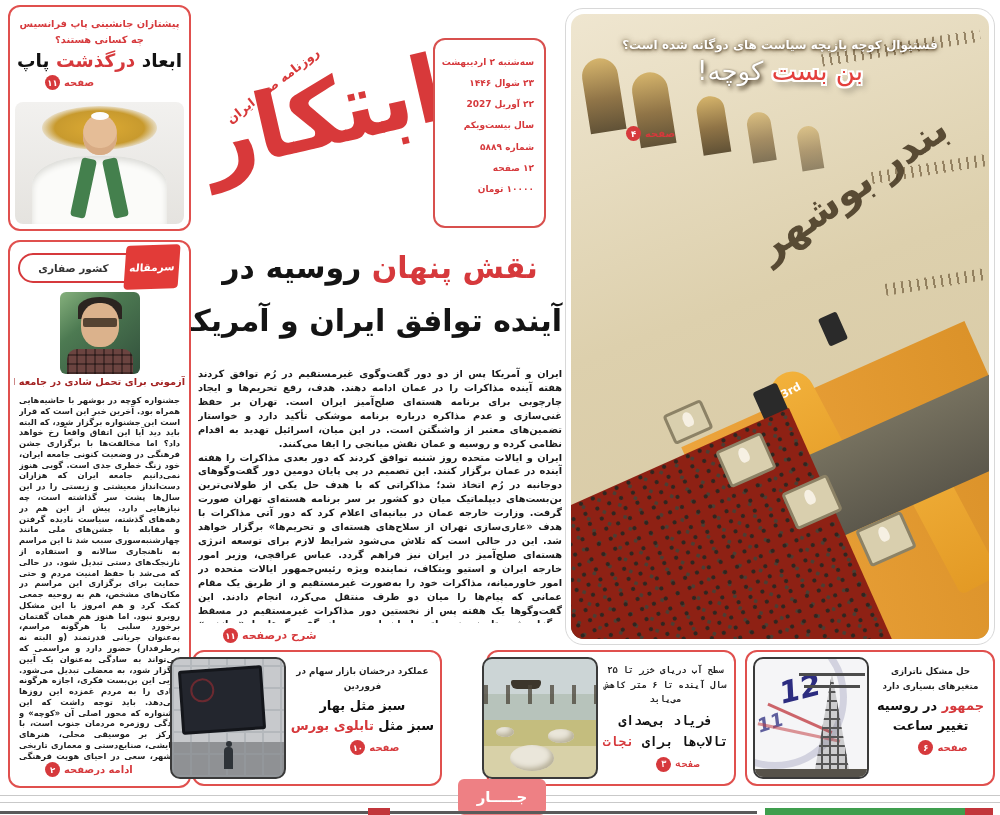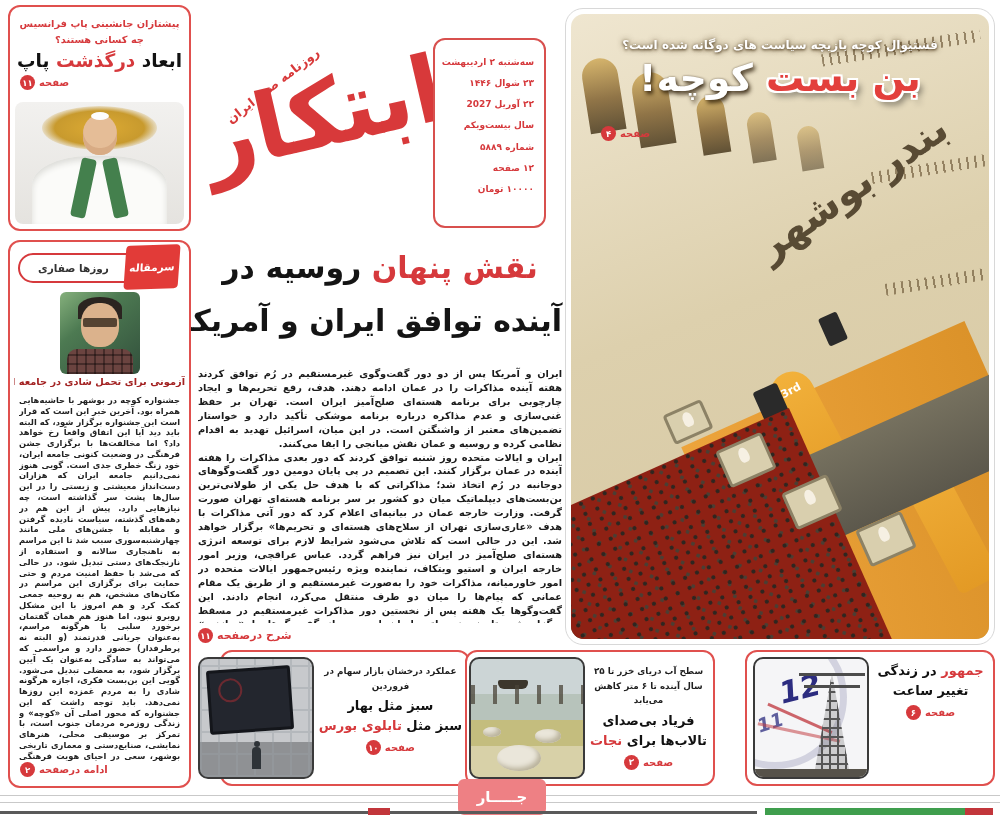--- a/index.html
+++ b/index.html
@@ -8,21 +8,21 @@
     font-family:"DejaVu Sans", sans-serif;
     background:#ffffff;
     position:relative;
   }
   .page{position:absolute;top:0;left:0;width:1000px;height:815px;background:#fff;overflow:hidden;direction:rtl;}
   .red{color:#d6393c;}
 
   
   .pagebadge{display:flex;align-items:center;gap:4px;color:#d6393c;font-weight:bold;font-size:10px;direction:rtl;}
   .pagebadge .circ{display:inline-flex;align-items:center;justify-content:center;
-    width:15px;height:15px;border-radius:50%;background:#d6393c;color:#fff;font-size:8.5px;flex:0 0 auto;}
+    width:15px;height:15px;border-radius:50%;background:#d6393c;color:#fff;font-size:8.5px;flex:0 0 auto;margin-left:25px;}
   .at-left{justify-content:flex-end;}
 
   
   .pope{position:absolute;left:8px;top:5px;width:183px;height:226px;border:2px solid #e0504e;border-radius:12px;background:#fff;box-sizing:border-box;overflow:hidden;}
   .pope-kicker{margin:9px 8px 0;color:#d6393c;font-size:9.8px;font-weight:bold;text-align:center;line-height:1.6;}
   .pope-title{margin:3px 4px 0;font-size:18.5px;font-weight:900;color:#121212;text-align:center;letter-spacing:-0.5px;}
   .pope .pagebadge{margin:4px 0 0;padding-left:10px;}
   .img-pope{position:absolute;left:5px;right:5px;bottom:5px;height:122px;border-radius:8px;overflow:hidden;
     background:linear-gradient(#f2f1ef,#e5e3df);}
   .pope-chair{position:absolute;top:4px;left:16%;width:68%;height:36%;border-radius:50%;
@@ -85,21 +85,21 @@
   .speaker.s2{left:252px;top:300px;width:20px;height:30px;}
   .platform{position:absolute;width:44px;height:34px;background:#d9cfae;border:3px solid #8c8266;border-radius:4px;transform:rotate(-24deg);}
   .platform::after{content:"";position:absolute;left:38%;top:12%;width:10px;height:15px;background:#f6f0e3;border-radius:50% 50% 35% 35%;}
   .platform.p1{left:150px;top:426px;}
   .platform.p2{left:216px;top:468px;}
   .platform.p3{left:290px;top:505px;}
   .platform.p4{left:96px;top:392px;width:36px;height:26px;}
   .ph-kicker{position:absolute;top:24px;left:0;right:0;z-index:5;text-align:center;color:#fff;
     font-size:12px;font-weight:bold;text-shadow:0 1px 3px rgba(70,50,20,.95),0 0 6px rgba(70,50,20,.8);}
   .ph-title{position:absolute;top:42px;left:0;right:0;z-index:5;text-align:center;
-    font-size:38px;font-weight:700;letter-spacing:-1px;white-space:nowrap;}
+    font-size:26px;font-weight:400;letter-spacing:-1px;white-space:nowrap;}
   .pt-red{color:#e33f3c;
     text-shadow:-2px 0 0 #fff,2px 0 0 #fff,0 -2px 0 #fff,0 2px 0 #fff,-2px -2px 0 #fff,2px 2px 0 #fff,2px -2px 0 #fff,-2px 2px 0 #fff,4px 5px 6px rgba(0,0,0,.45);}
   .pt-white{color:#fff;text-shadow:2px 3px 4px rgba(40,25,5,.85),0 0 2px rgba(40,25,5,.6);}
   .photo .pagebadge{position:absolute;top:112px;left:30px;z-index:5;}
 
   
   .lead{position:absolute;left:198px;top:240px;width:364px;}
   .lead-kicker{text-align:center;color:#cf2b30;font-size:12.5px;font-weight:bold;}
   .lead-title{text-align:center;font-size:30px;font-weight:900;color:#141414;line-height:1.75;letter-spacing:-1.5px;margin-top:2px;white-space:nowrap;}
   .lead-body{margin-top:11px;font-size:9.8px;font-weight:bold;line-height:1.42;text-align:justify;color:#1b1b1b;
@@ -126,22 +126,22 @@
                      repeating-linear-gradient(0deg,rgba(0,0,0,.35) 0 2px,rgba(0,0,0,0) 2px 9px);}
   .ed-title{position:absolute;top:134px;left:4px;right:4px;text-align:center;color:#a32222;
     font-size:9.8px;font-weight:bold;white-space:nowrap;overflow:hidden;}
   .ed-body{position:absolute;top:153px;left:9px;right:9px;height:368px;overflow:hidden;
     font-size:8.3px;line-height:1.3;text-align:justify;color:#232323;font-weight:bold;letter-spacing:-0.1px;}
   .editorial .pagebadge{position:absolute;bottom:9px;left:10px;font-size:10px;}
 
   
   .bbox{position:absolute;top:650px;height:136px;width:250px;box-sizing:border-box;
     border:2px solid #e0504e;border-radius:12px;background:#fff;display:flex;direction:rtl;padding:6px;gap:5px;}
-  .bbox.b0{left:220px;}
-  .bbox.b1{left:465px;}
+  .bbox.b0{left:192px;}
+  .bbox.b1{left:486px;font-family:Liberation Mono, monospace;}
   .bbox.b2x{left:745px;}
   .b-text{flex:1;display:flex;flex-direction:column;align-items:center;}
   .b-kicker{margin-top:6px;font-size:8.8px;font-weight:bold;color:#1f1f1f;text-align:center;line-height:1.65;}
   .b-title{font-size:13px;font-weight:900;color:#111;text-align:center;margin-top:5px;white-space:nowrap;letter-spacing:-0.4px;}
   .b-text .pagebadge{margin-top:7px;justify-content:center;}
   .b-img{flex:0 0 112px;height:118px;border:2px solid #3a3a3a;border-radius:10px;overflow:hidden;position:relative;align-self:center;}
 
   .img-stocks{background:linear-gradient(#c7c9cc 0 70%,#8f9194 70% 100%);}
   .stk-grid{position:absolute;inset:0;opacity:.4;
     background:repeating-linear-gradient(90deg,#9aa0a6 0 2px,rgba(0,0,0,0) 2px 18px),
@@ -261,21 +261,21 @@
       <p>ایران و ایالات متحده روز شنبه توافق کردند که دور بعدی مذاکرات را هفته آینده در عمان برگزار کنند. این تصمیم در پی پایان دومین دور گفت‌وگوهای دوجانبه در رُم اتخاذ شد؛ مذاکراتی که با هدف حل یکی از طولانی‌ترین بن‌بست‌های دیپلماتیک میان دو کشور بر سر برنامه هسته‌ای تهران صورت گرفت. وزارت خارجه عمان در بیانیه‌ای اعلام کرد که دور آتی مذاکرات با هدف «عاری‌سازی تهران از سلاح‌های هسته‌ای و تحریم‌ها» برگزار خواهد شد. این در حالی است که تلاش می‌شود شرایط لازم برای توسعه انرژی هسته‌ای صلح‌آمیز در ایران نیز فراهم گردد. عباس عراقچی، وزیر امور خارجه ایران و استیو ویتکاف، نماینده ویژه رئیس‌جمهور ایالات متحده در امور خاورمیانه، مذاکرات خود را به‌صورت غیرمستقیم و از طریق یک مقام عمانی که پیام‌ها را میان دو طرف منتقل می‌کرد، انجام دادند. این گفت‌وگوها یک هفته پس از نخستین دور مذاکرات غیرمستقیم در مسقط برگزار شد. تلویزیون دولتی ایران این دور از گفت‌وگوها را «سازنده» توصیف کرد. همزمان، یک مقام ارشد دولت ترامپ نیز در بیانیه‌ای که حدود شش ساعت پس از پایان نشست منتشر شد، اعلام کرد: «در دومین دور مذاکرات، ایالات متحده و ایران در بحث‌های مستقیم و غیرمستقیم خود پیشرفت بسیار خوبی داشتند.»</p>
     </div>
     <div class="pagebadge at-left">
       <span>شرح درصفحه</span>
         <span class="circ">۱۱</span>
     </div>
   </section>
 
   <aside class="editorial">
     <div class="ed-pill">
-      <span>روزها صفاری</span>
+      <span>کشور صفاری</span>
     </div>
     <div class="ed-tag">سرمقاله</div>
     <div class="ed-photo">
       <div class="ed-hair"></div>
       <div class="ed-face"></div>
       <div class="ed-glasses"></div>
       <div class="ed-shirt"></div>
     </div>
     <div class="ed-title">آزمونی برای تحمل شادی در جامعه ایرانی</div>
     <div class="ed-body">جشنواره کوچه در بوشهر با حاشیه‌هایی همراه بود. آخرین خبر این است که قرار است این جشنواره برگزار شود، که البته باید دید آیا این اتفاق واقعاً رخ خواهد داد؟ اما مخالفت‌ها با برگزاری جشن فرهنگی در وضعیت کنونی جامعه ایران، خود زنگ خطری جدی است. گویی هنوز نمی‌دانیم جامعه ایران که هزاران دست‌انداز معیشتی و زیستی را در این سال‌ها پشت سر گذاشته است، چه نیازهایی دارد. پیش از این هم در دهه‌های گذشته، سیاست نادیده گرفتن و مقابله با جشن‌های ملی مانند چهارشنبه‌سوری سبب شد تا این مراسم به ناهنجاری سالانه و استفاده از نارنجک‌های دستی تبدیل شود. در حالی که می‌شد با حفظ امنیت مردم و حتی حمایت برای برگزاری این مراسم در مکان‌های مشخص، هم به روحیه جمعی کمک کرد و هم امروز با این مشکل روبرو نبود. اما هنوز هم همان گفتمان برخورد سلبی با هرگونه مراسم، به‌عنوان جریانی قدرتمند (و البته نه پرطرفدار) حضور دارد و مراسمی که می‌تواند به سادگی به‌عنوان یک آیین برگزار شود، به معضلی تبدیل می‌شود. گویی این بن‌بست فکری، اجازه هرگونه شادی را به مردم غمزده این روزها نمی‌دهد. باید توجه داشت که این جشنواره که محور اصلی آن «کوچه» و زندگی روزمره مردمان جنوب است، با تمرکز بر موسیقی محلی، هنرهای نمایشی، صنایع‌دستی و معماری تاریخی بوشهر، سعی در احیای هویت فرهنگی این شهر دارد. فستیوال «کوچه» فرصتی برای گفت‌وگوی بین‌نسلی، تعامل فرهنگی و گسترش نشاط اجتماعی در فضایی غیرسیاسی و کاملاً مردمی است. این جشنواره نشان‌دهنده ظرفیت‌های بالای فرهنگی کشورمان برای احیای هویت‌های شادی‌آفرین است که می‌تواند به اقتصاد خرده‌فرهنگ‌های کشور در هر نقطه از ایران عزیز کمک کند.</div>
@@ -316,21 +316,22 @@
       <div class="wet-boat"></div>
       <div class="wet-stumps"></div>
       <div class="wet-stone w1"></div>
       <div class="wet-stone w2"></div>
       <div class="wet-stone w3"></div>
     </div>
   </article>
 
   <article class="bbox b2x">
     <div class="b-text">
-      <div class="b-title"><span></span><span class="red">جمهور</span> <span>در زندگی</span></div>
+      <div class="b-kicker">حل مشکل ناترازی متغیرهای بسیاری دارد</div>
+      <div class="b-title"><span></span><span class="red">جمهور</span> <span>در روسیه</span></div>
       <div class="b-title"><span>تغییر ساعت</span><span class="red"></span><span></span></div>
       <div class="pagebadge">
         <span>صفحه</span>
           <span class="circ">۶</span>
       </div>
     </div>
     <div class="b-img img-clock">
       <div class="clk-ring"></div>
       <div class="clk-num12">12</div>
       <div class="clk-num11">11</div>

